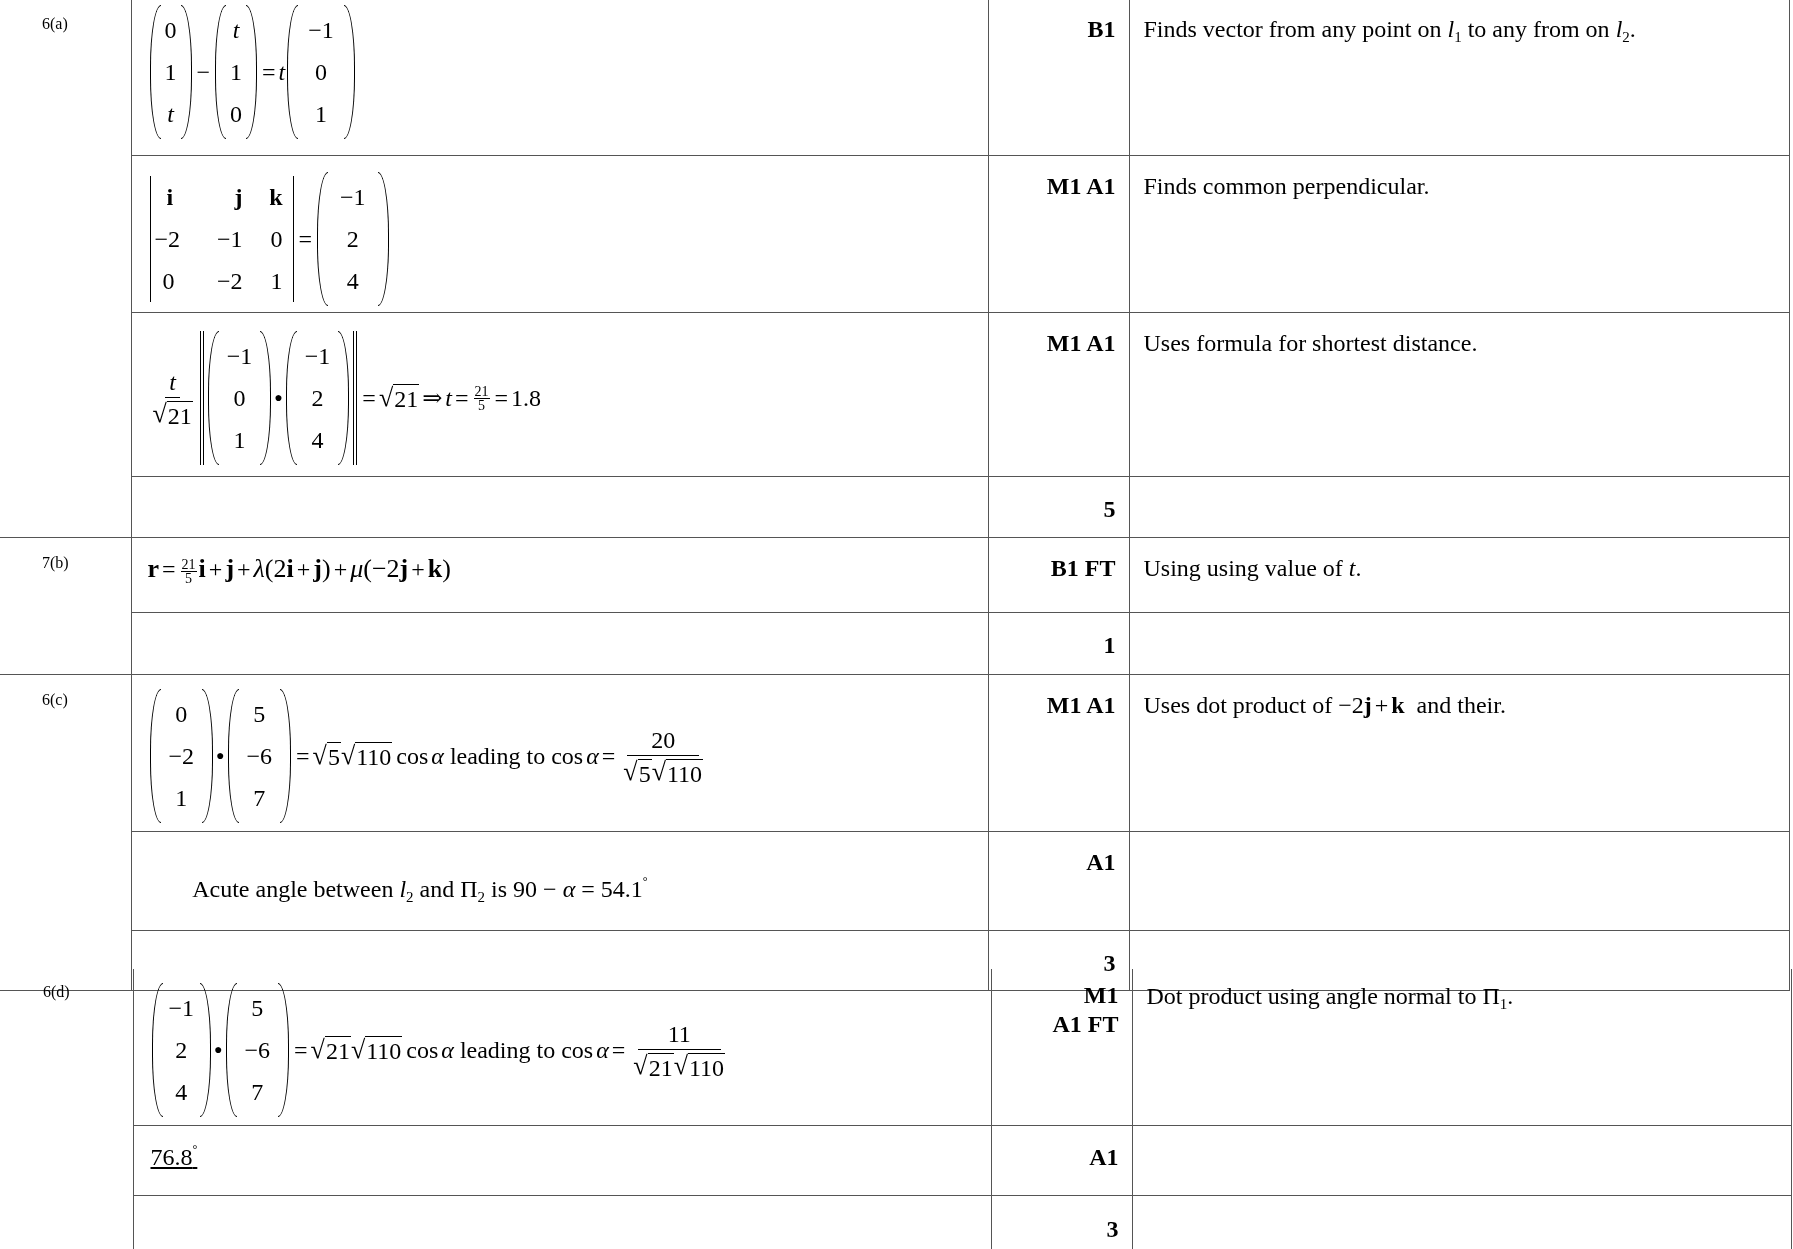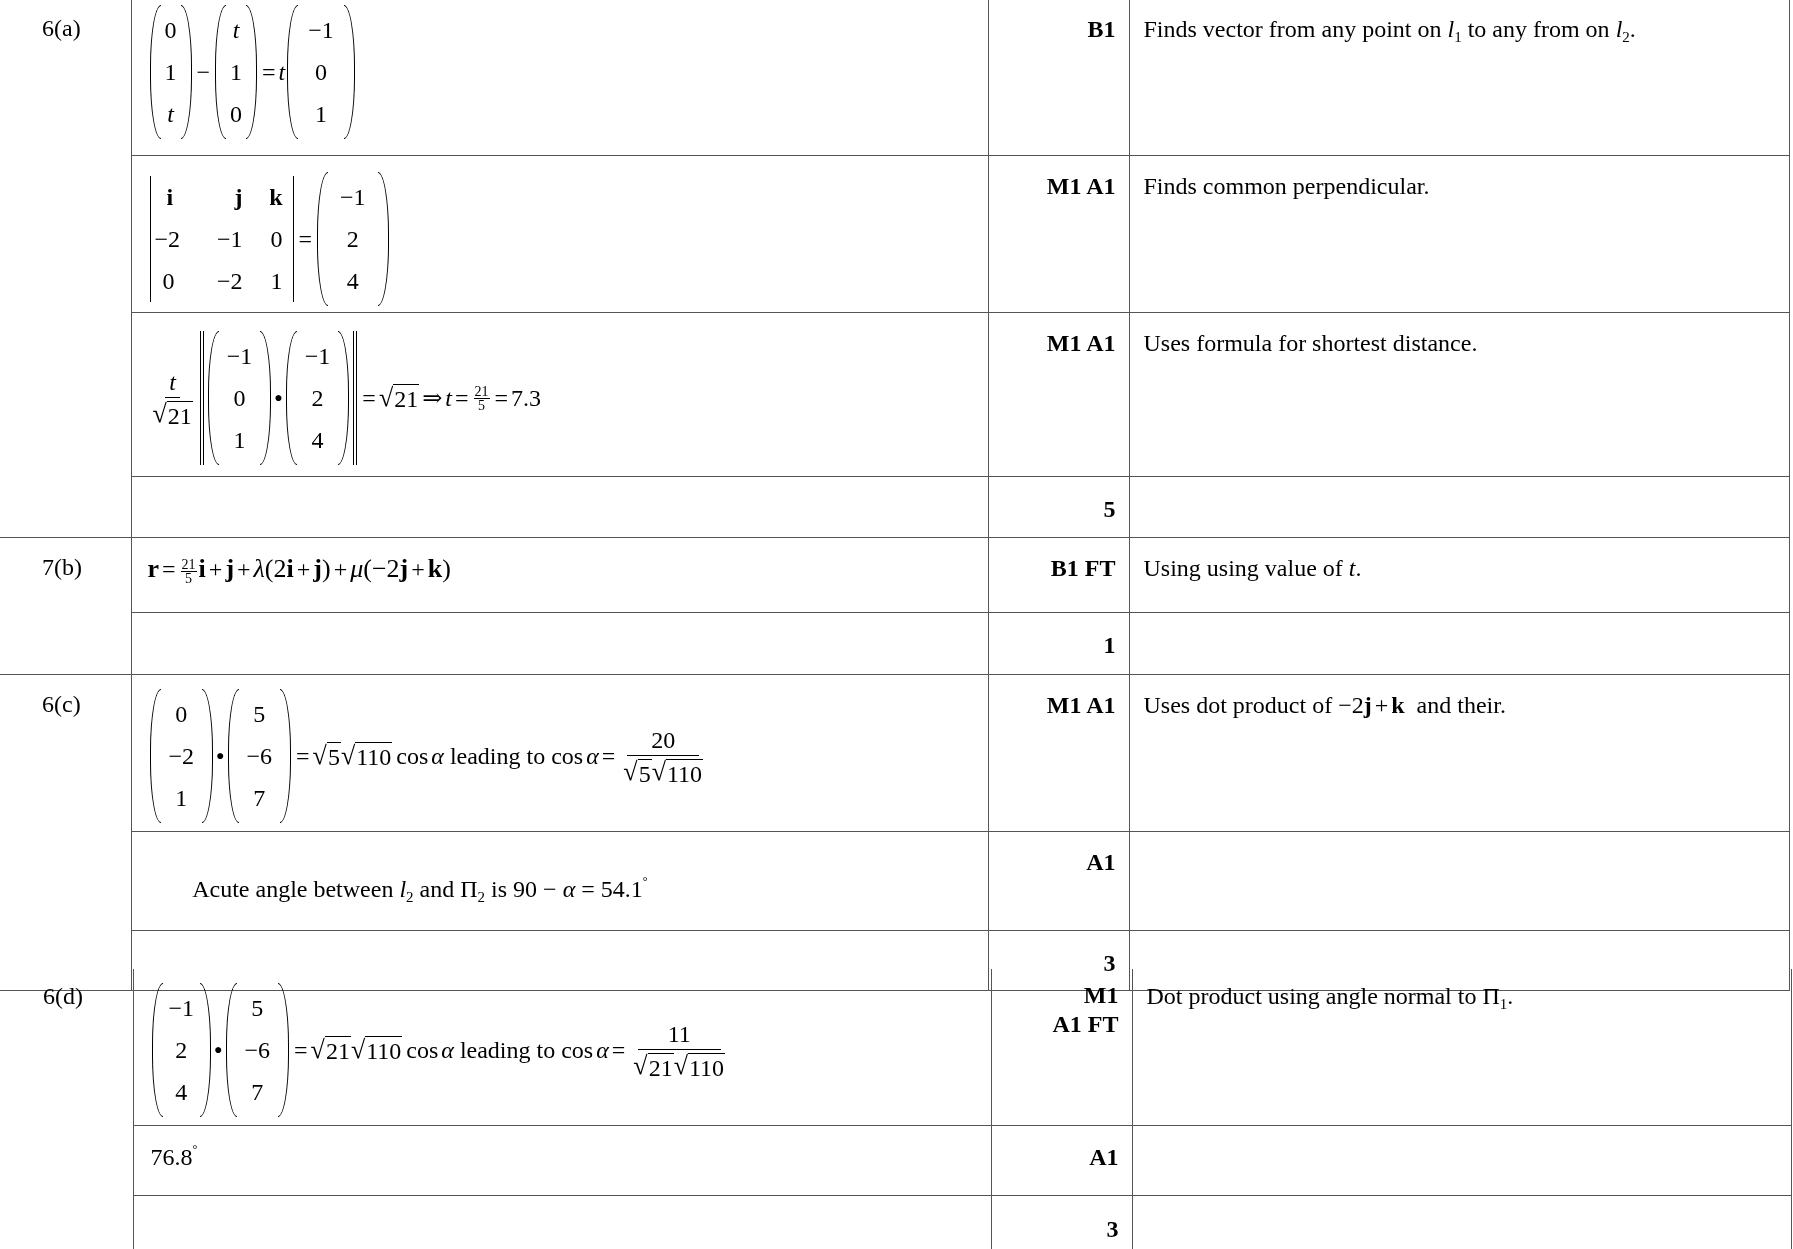--- a/index.html
+++ b/index.html
@@ -4,21 +4,21 @@
 <style>
   html, body { margin: 0; padding: 0; background: #ffffff; }
   body {
     width: 1793px; height: 1249px; position: relative; overflow: hidden;
     font-family: "Liberation Serif", "DejaVu Serif", serif;
     color: #000;
   }
   .tbl { position: absolute; border-collapse: collapse; table-layout: fixed; }
   .tbl td { vertical-align: top; padding: 0; border: 1.5px solid #555; position: relative; }
   .tbl td.q { border-left: none; border-top: none; border-bottom: none; }
-  .qlabel { font-size: 24px; position: absolute; left: 42px; top: 16px; }
+  .qlabel { font-size: 16px; position: absolute; left: 42px; top: 16px; }
   .mark { font-weight: bold; font-size: 24px; text-align: right; padding: 15px 13px 0 0 !important; line-height: 30px; }
   .guid { font-size: 24px; padding: 15px 0 0 14px !important; line-height: 30px; }
   .ans { font-size: 24px; padding: 0 0 0 16px !important; }
   .it { font-style: italic; }
   .b { font-weight: bold; }
   sub { font-size: 15px; vertical-align: -5px; line-height: 0; }
   sup { font-size: 12px; vertical-align: 12px; line-height: 0; }
 
   
   .row { display: flex; align-items: center; height: 100%; }
@@ -174,21 +174,21 @@
               <span class="under">21</span>
             </span>
         <span class="op">⇒</span>
         <span class="it">t</span>
         <span class="op">=</span>
         <span class="sfrac">
               <span class="n">21</span>
               <span>5</span>
             </span>
         <span class="op">=</span>
-        <span>7.3</span>
+        <span>1.8</span>
       </div>
     </td>
     <td class="mark">M1 A1</td>
     <td class="guid">Uses formula for shortest distance.</td>
   </tr>
 
   <tr style="height:61px">
     <td class="ans"></td>
     <td class="mark" style="padding-top:17px !important">5</td>
     <td class="guid"></td>
@@ -363,21 +363,21 @@
       <div>M1</div>
       <div>A1 FT</div>
     </td>
     <td class="guid" style="border-top:none; padding-top:12px !important">
       <span>Dot product using angle normal to </span><span>Π</span><sub>1</sub><span>.</span>
     </td>
   </tr>
 
   <tr style="height:70px">
     <td class="ans" style="padding-left:17px !important">
-      <div style="padding-top:18px;">
+      <div style="padding-top:18px;text-decoration:underline;">
         <span>76.8</span><sup>°</sup>
       </div>
     </td>
     <td class="mark" style="padding-top:16px !important">A1</td>
     <td class="guid"></td>
   </tr>
 
   <tr style="height:60px">
     <td class="ans" style="border-bottom:none"></td>
     <td class="mark" style="padding-top:18px !important; border-bottom:none">3</td>

